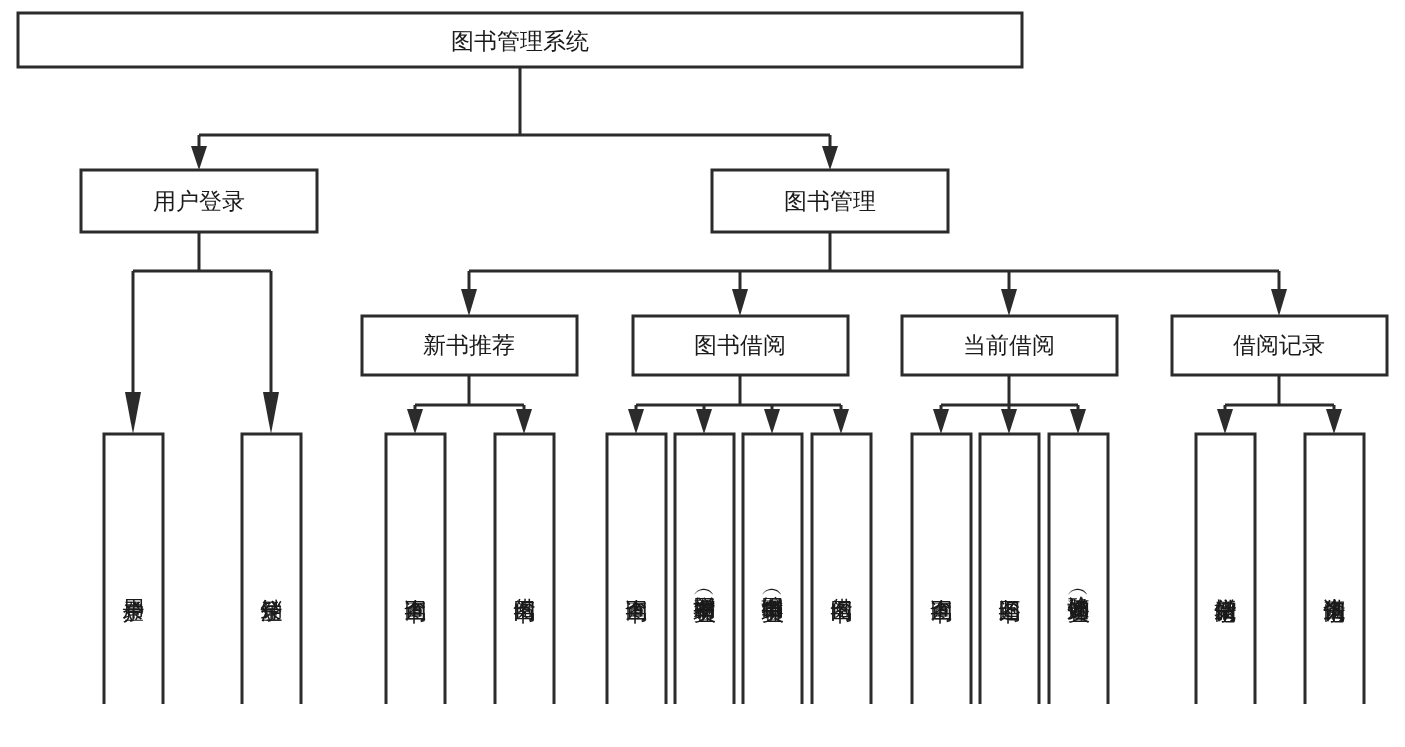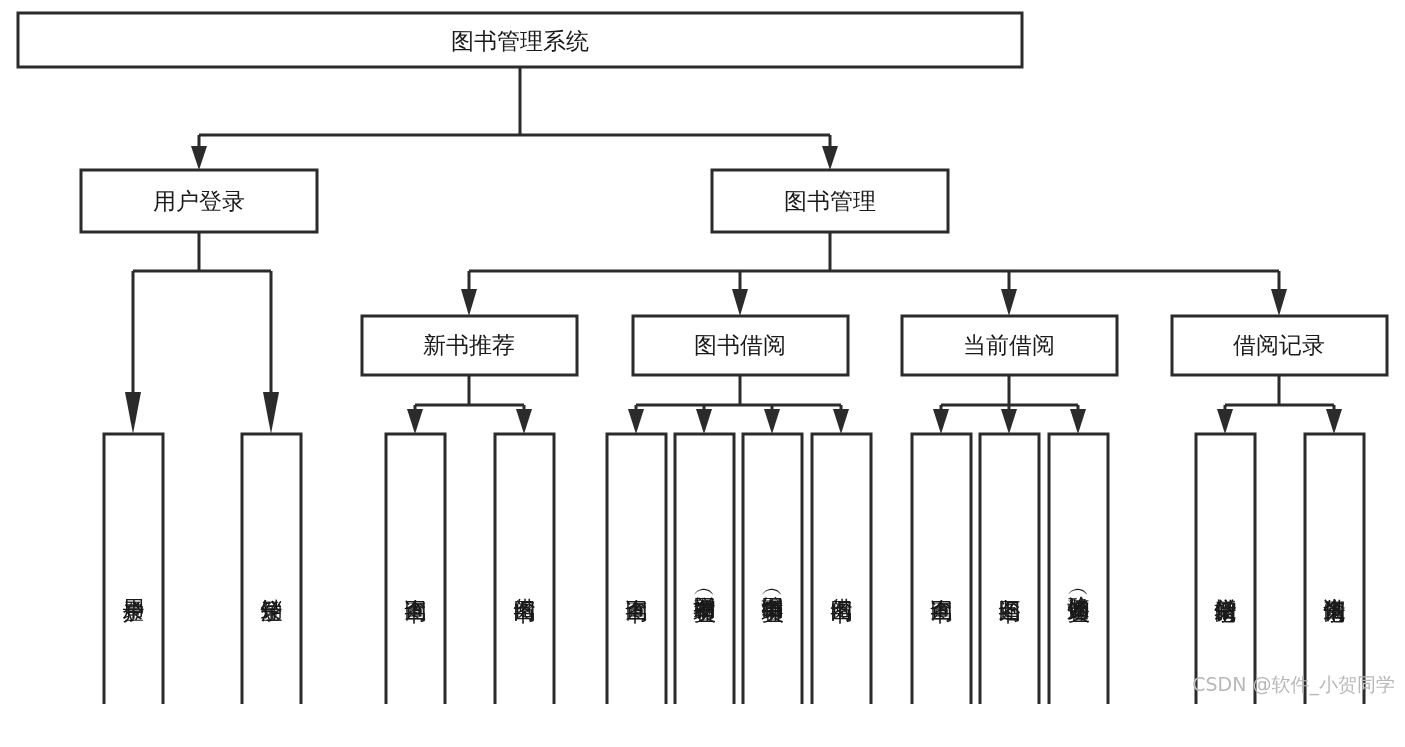--- a/index.html
+++ b/index.html
@@ -295,15 +295,14 @@
       <rect class="node-box" x="1305" y="434" width="59" height="297"></rect>
       <foreignObject class="leaf-label-fo" x="1305" y="434" width="59" height="297">
         <div xmlns="http://www.w3.org/1999/xhtml" class="leaf-label">
           <span>查询借阅记录</span>
         </div>
       </foreignObject>
     </g>
 
   </svg>
 
-  <div class="watermark">CSDN @软件_小贺同学</div>
 
 </div>
 
 </body></html>

